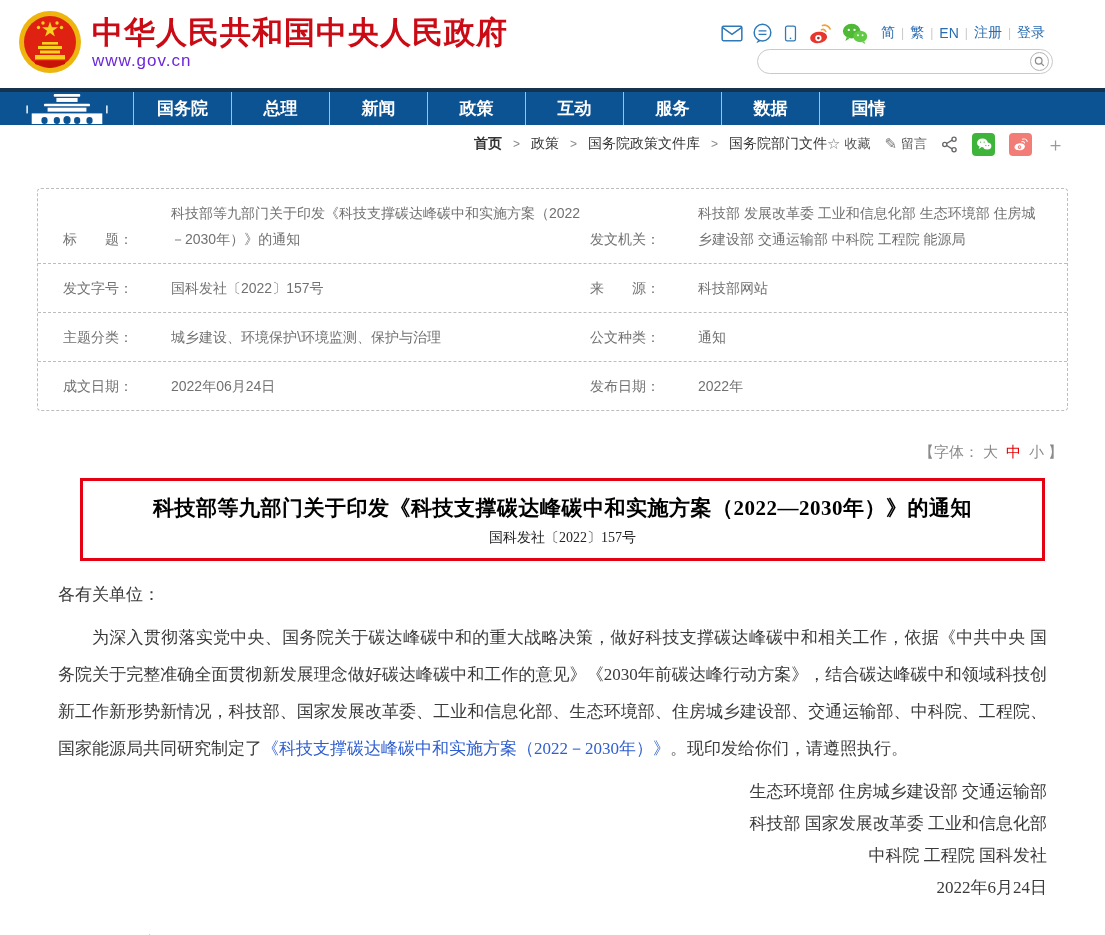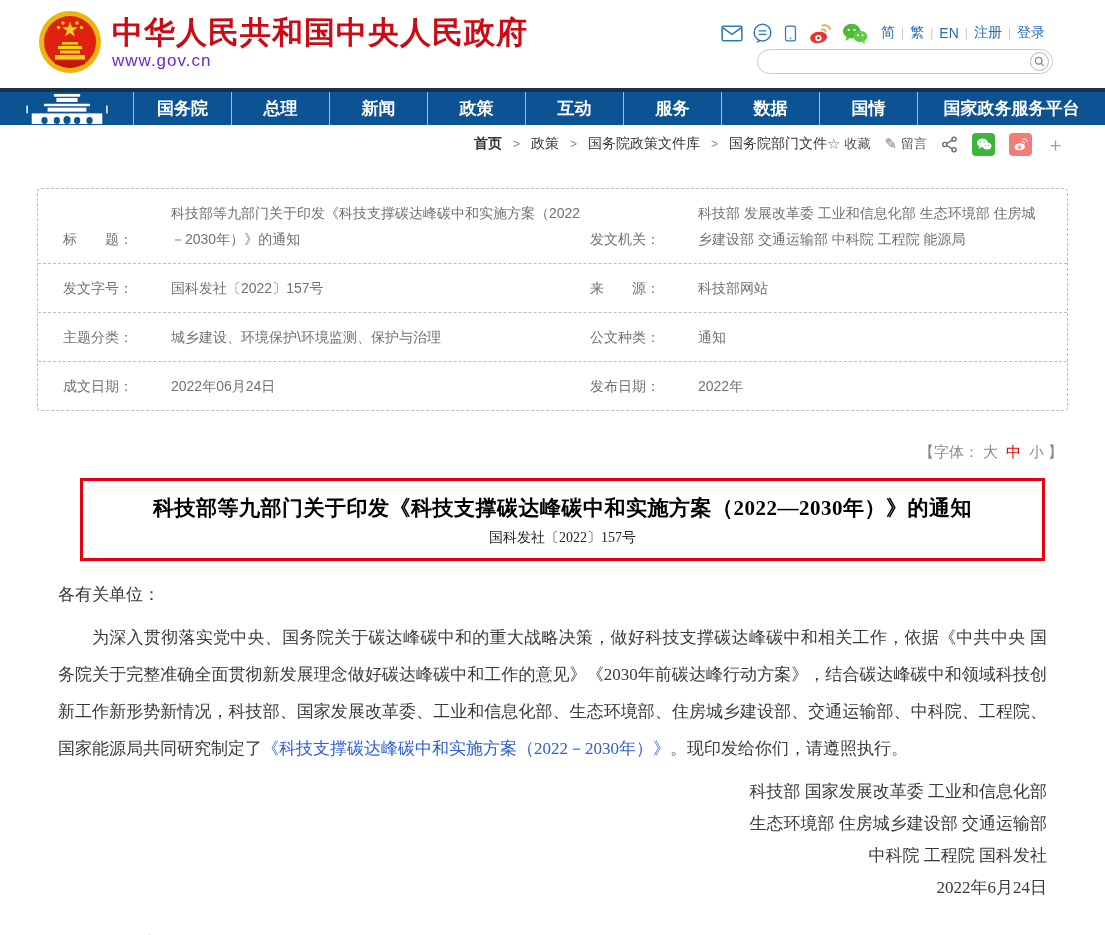--- a/index.html
+++ b/index.html
@@ -1,20 +1,20 @@
 <!DOCTYPE html>
 <html><head>
 <meta charset="utf-8">
 <style>
   * { margin:0; padding:0; box-sizing:border-box; }
   html,body { width:1105px; height:935px; background:#fff; font-family:"Liberation Sans",sans-serif; overflow:hidden; }
 
   
   .site-header { position:relative; height:88px; background:#fff; }
-  .brand { position:absolute; left:37px; top:9px; display:flex; align-items:flex-start; text-decoration:none; }
+  .brand { position:absolute; left:17px; top:9px; display:flex; align-items:flex-start; text-decoration:none; }
   .emblem { width:66px; height:66px; display:block; }
   .brand-text { margin-left:9px; padding-top:7px; }
   .site-title { font-size:31px; font-weight:bold; color:#ca0b15; letter-spacing:1px; line-height:34px; }
   .site-url { font-size:17px; color:#6d28d9; letter-spacing:1px; margin-top:1px; }
 
   .utility-row { position:absolute; right:60px; top:21px; display:flex; align-items:center; gap:9px; height:24px; }
   .u-icon { display:inline-flex; align-items:center; cursor:pointer; }
   .lang-links { display:flex; align-items:center; font-size:14px; margin-left:4px; }
   .lang-links a { color:#2a6cb0; text-decoration:none; cursor:pointer; }
   .pipe { color:#c9c9c9; margin:0 6px; font-size:12px; }
@@ -184,21 +184,20 @@
     </svg>
   </div>
   <a class="nav-item">国务院</a>
   <a class="nav-item">总理</a>
   <a class="nav-item">新闻</a>
   <a class="nav-item">政策</a>
   <a class="nav-item">互动</a>
   <a class="nav-item">服务</a>
   <a class="nav-item">数据</a>
   <a class="nav-item">国情</a>
-  <a class="nav-item last">国家政务服务平台</a>
 </nav>
 
 <div class="breadcrumb-row">
   <div class="breadcrumb">
     <a class="home">首页</a>
     <span class="bc-sep">&gt;</span>
     <a>政策</a>
     <span class="bc-sep">&gt;</span>
     <a>国务院政策文件库</a>
     <span class="bc-sep">&gt;</span>
@@ -294,19 +293,19 @@
 
 <div class="title-box">
   <h1 class="doc-title">科技部等九部门关于印发《科技支撑碳达峰碳中和实施方案（2022—2030年）》的通知</h1>
   <div class="doc-number">国科发社〔2022〕157号</div>
 </div>
 
 <div class="article-body">
   <p class="salutation">各有关单位：</p>
   <p class="para"><span>为深入贯彻落实党中央、国务院关于碳达峰碳中和的重大战略决策，做好科技支撑碳达峰碳中和相关工作，依据《中共中央 国务院关于完整准确全面贯彻新发展理念做好碳达峰碳中和工作的意见》《2030年前碳达峰行动方案》，结合碳达峰碳中和领域科技创新工作新形势新情况，科技部、国家发展改革委、工业和信息化部、生态环境部、住房城乡建设部、交通运输部、中科院、工程院、国家能源局共同研究制定了</span><a class="doc-link">《科技支撑碳达峰碳中和实施方案（2022－2030年）》</a><span>。现印发给你们，请遵照执行。</span></p>
   <div class="signatures">
+    <div>生态环境部 住房城乡建设部 交通运输部</div>
     <div>科技部 国家发展改革委 工业和信息化部</div>
-    <div>生态环境部 住房城乡建设部 交通运输部</div>
     <div>中科院 工程院 国科发社</div>
     <div>2022年6月24日</div>
   </div>
   <p class="footer-note">（此件主动公开）</p>
 </div>
 
 </body></html>

